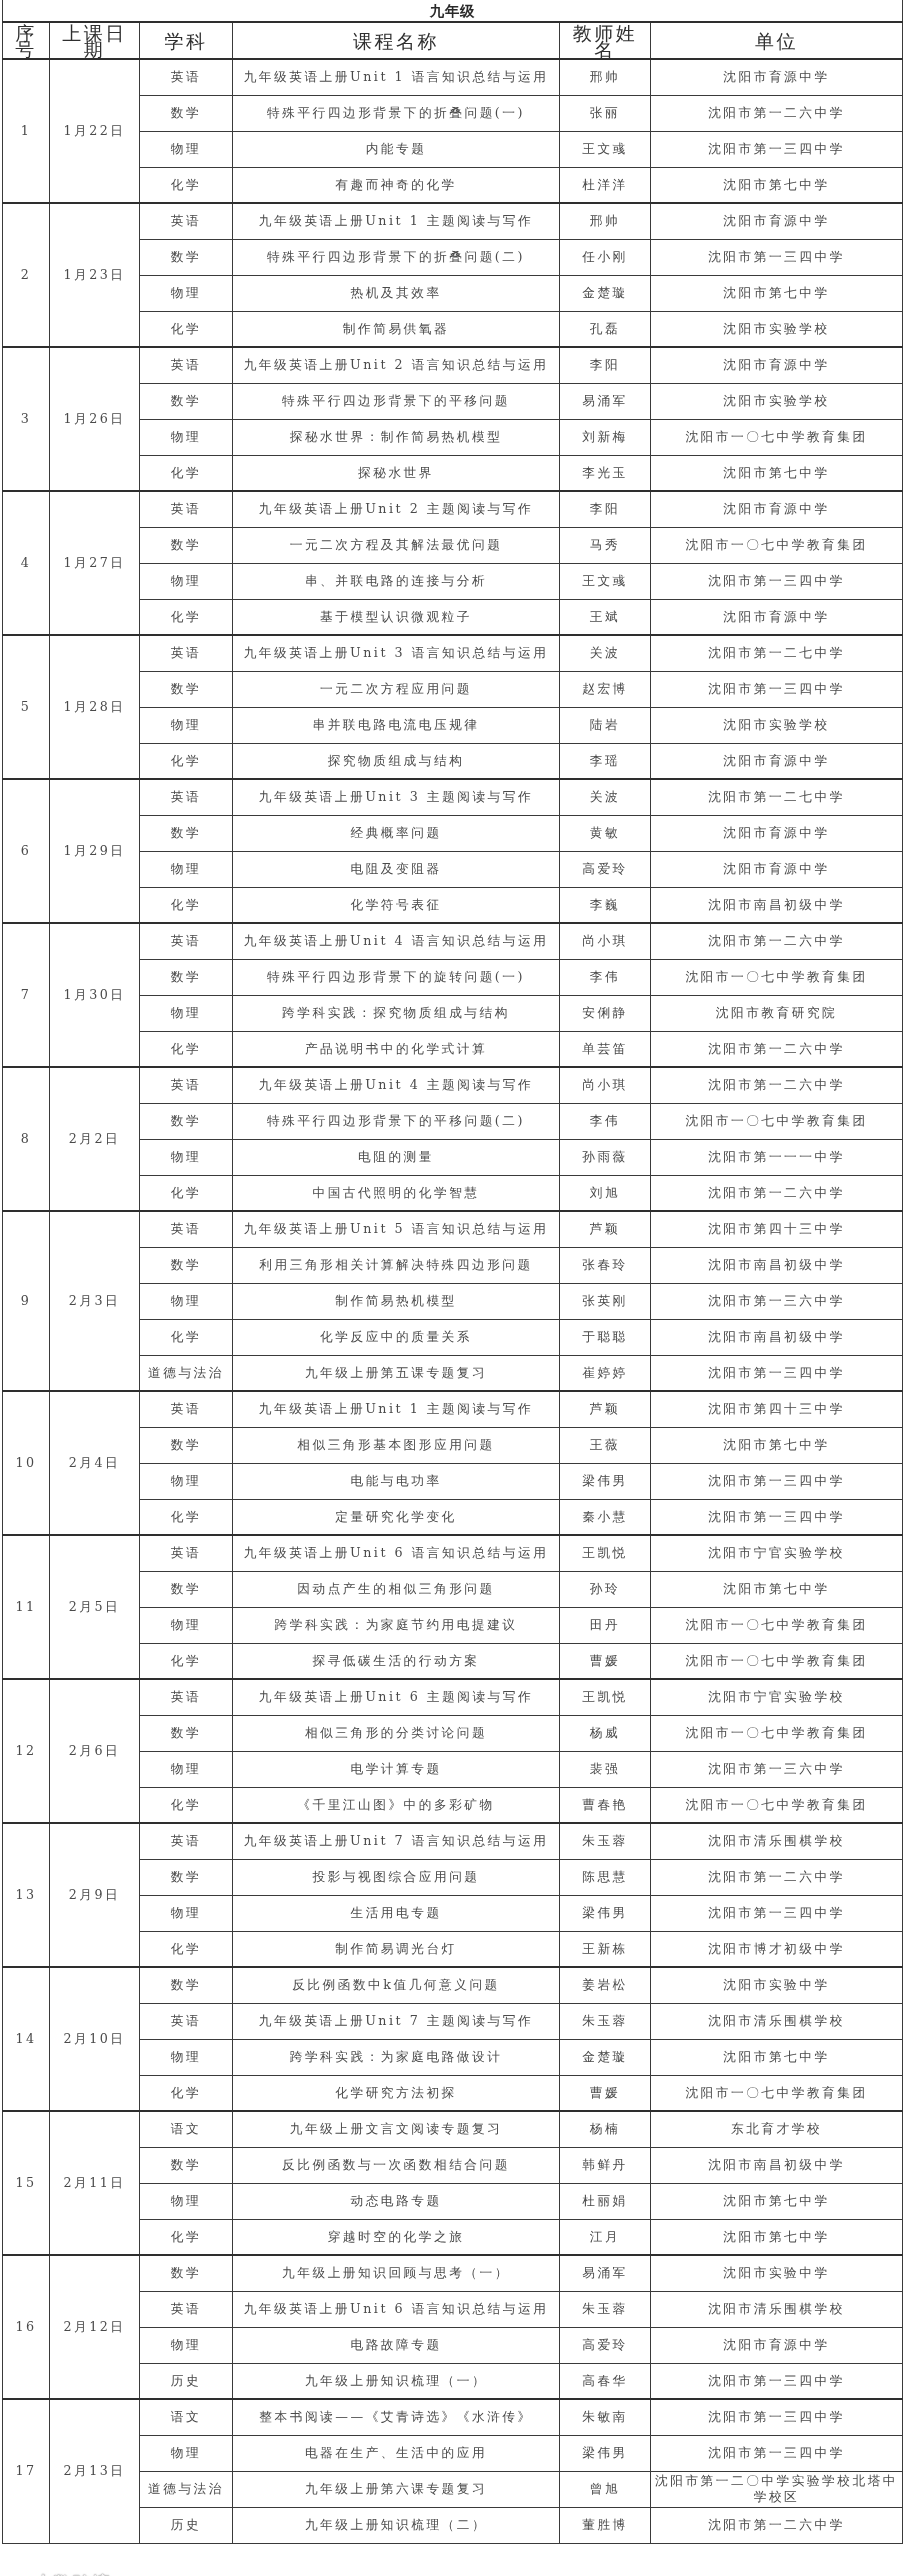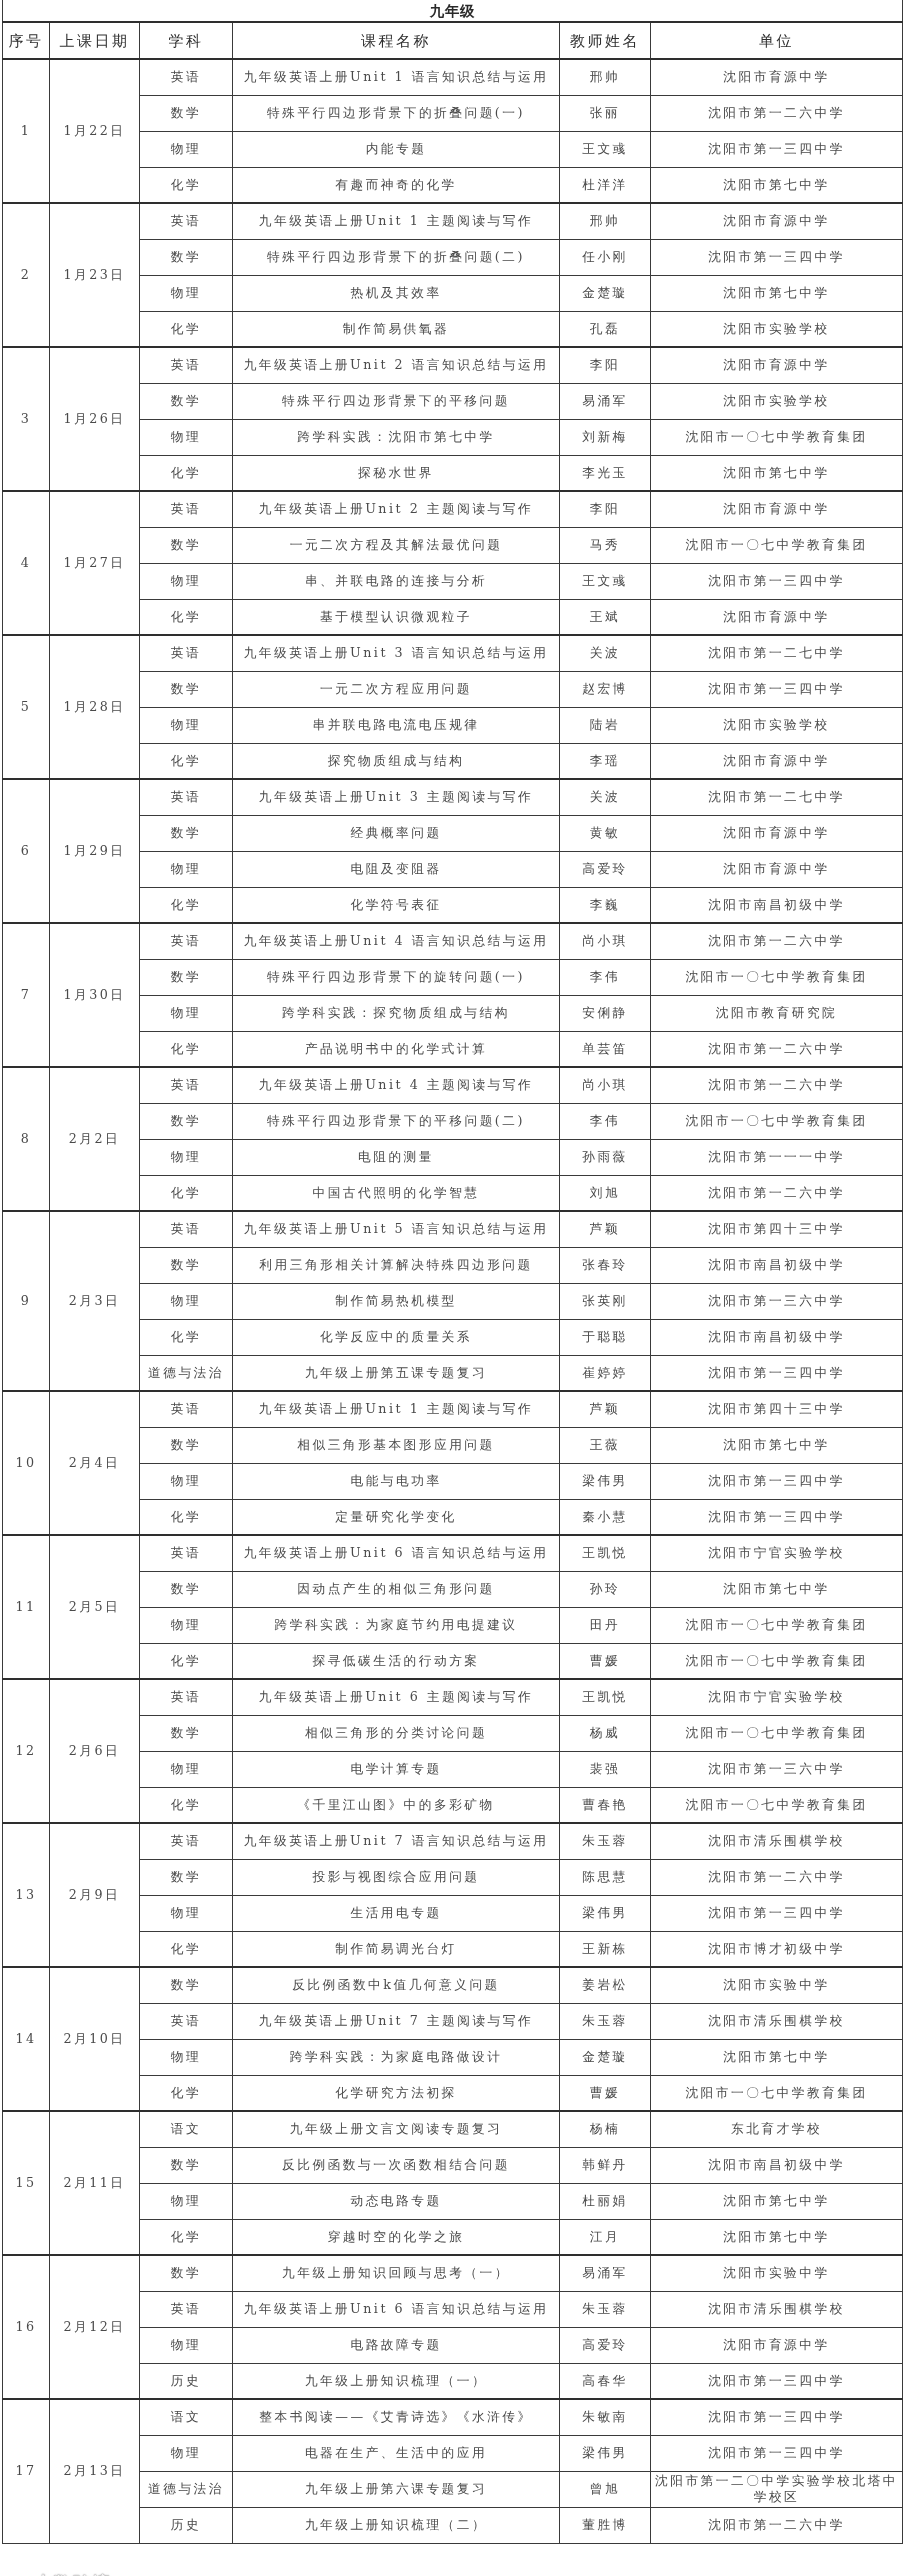--- a/index.html
+++ b/index.html
@@ -41,21 +41,21 @@
       height: 21px;
       border-top: none;
       border-bottom: 2.5px solid #2e2e2e;
       font-size: 14.4px;
       font-weight: bold;
       color: #2a2a2a;
       letter-spacing: 0.8px;
     }
     tr.header-row th {
       height: 35px;
-      font-size: 15px;
+      font-size: 19px;
       font-weight: normal;
       color: #2f2f2f;
       border-bottom: 2.5px solid #2e2e2e;
       text-align: center;
     }
     tbody tr {
       height: 36px;
     }
     tbody tr.group-start td {
       border-top: 2.5px solid #2e2e2e;
@@ -179,21 +179,21 @@
           <td class="cell-school">沈阳市育源中学</td>
         </tr>
         <tr>
           <td class="cell-subject">数学</td>
           <td class="cell-course">特殊平行四边形背景下的平移问题</td>
           <td class="cell-teacher">易涌军</td>
           <td class="cell-school">沈阳市实验学校</td>
         </tr>
         <tr>
           <td class="cell-subject">物理</td>
-          <td class="cell-course">跨学科实践：沈阳市第七中学</td>
+          <td class="cell-course">探秘水世界：制作简易热机模型</td>
           <td class="cell-teacher">刘新梅</td>
           <td class="cell-school">沈阳市一〇七中学教育集团</td>
         </tr>
         <tr>
           <td class="cell-subject">化学</td>
           <td class="cell-course">探秘水世界</td>
           <td class="cell-teacher">李光玉</td>
           <td class="cell-school">沈阳市第七中学</td>
         </tr>
         <tr class="group-start">

